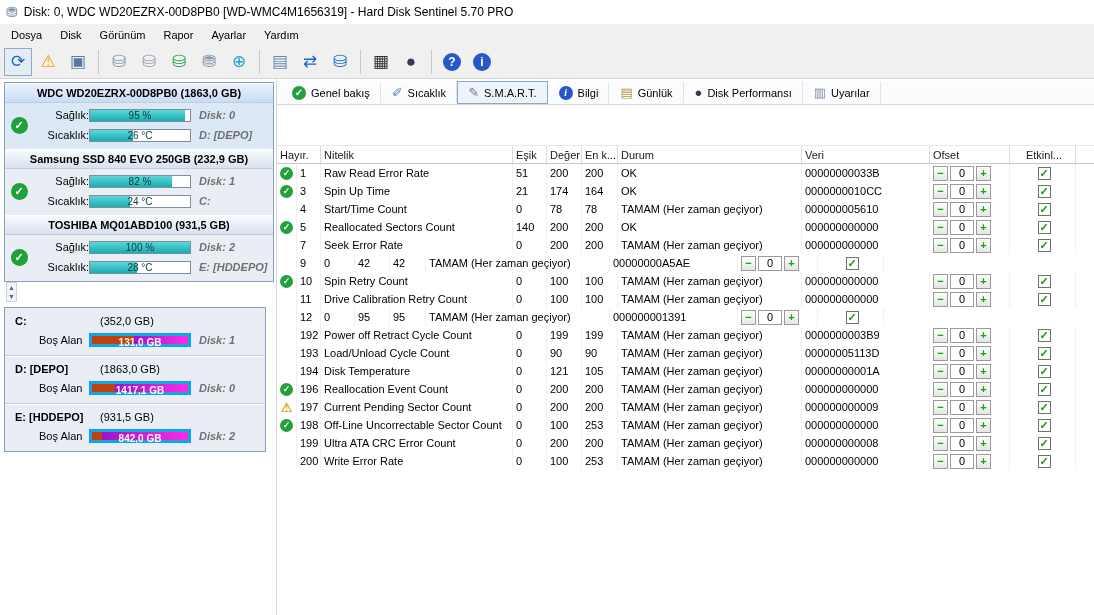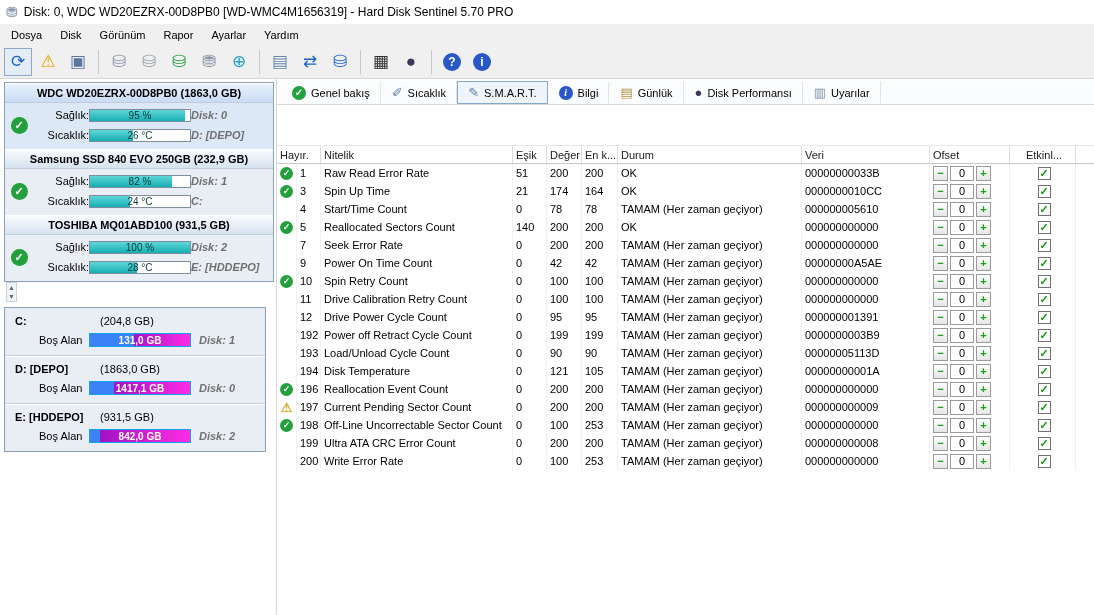--- a/index.html
+++ b/index.html
@@ -25,34 +25,34 @@
   .disks-panel { flex:1; }
   .vscroll { width:11px; margin-left:2px; border:1px solid #c9d2dc; background:#f2f4f7; display:flex; flex-direction:column; justify-content:space-between; align-items:center; font-size:7px; color:#5a6a7a; }
   .vs-arrow { padding:1px 0; }
   .disk-header { height:20px; background:linear-gradient(#f8fbfe,#d7e2ef); border-bottom:1px solid #c0cddc; border-top:1px solid #ffffff; font-weight:bold; display:flex; align-items:center; justify-content:center; }
   .disk-header.selected { background:linear-gradient(#eaf2fc,#c9dcf4); }
   .disk-body { display:flex; padding:2px 0 4px 0; }
   .disk-check { width:28px; display:flex; align-items:center; justify-content:center; }
   .disk-rows { flex:1; }
   .stat-row { height:20px; display:flex; align-items:center; }
   .stat-label { width:56px; text-align:right; }
-  .bar { width:102px; height:13px; border:1px solid #7e8e9e; background:#fff; position:relative; }
+  .bar { width:102px; height:13px; border:1px solid #7e8e9e; background:#fff; position:relative; margin-right:8px; }
   .bar-fill { position:absolute; left:0; top:0; bottom:0; background:linear-gradient(180deg,#5fd6d8,#17aeb2); }
   .bar-text { position:absolute; inset:0; text-align:center; font-size:10px; line-height:12px; color:#083a3a; }
   .stat-right { flex:1; color:#707070; font-style:italic;font-weight:bold; }
 
   .parts-panel { margin-top:5px; width:262px; }
   .part-block { padding:3px 0 5px 0; }
   .part-block + .part-block { border-top:1px solid #c0ccd8; box-shadow:0 1px 0 #fff inset; }
   .part-row1 { height:19px; display:flex; align-items:center; }
   .part-name { width:95px; padding-left:10px; font-weight:bold; }
   .part-size {  }
   .part-row2 { height:20px; display:flex; align-items:center; }
   .free-label { width:50px; margin-left:34px; }
-  .free-bar { position:relative; width:102px; height:14px; background:#3b82f6; border:1px solid #0ea5e9; margin-right:8px; }
+  .free-bar { position:relative; width:102px; height:14px; background:#c2410c; border:3px solid #0ea5e9; margin-right:8px; }
   .free-fill { position:absolute; right:0; top:0; bottom:0; background:linear-gradient(90deg,#a312c6,#ff2ce4); }
   .free-text { position:absolute; inset:0; color:#fff; font-weight:bold; font-size:10px; line-height:13px; text-align:center; }
 
   
   .content { flex:1; display:flex; flex-direction:column; border-left:1px solid #d8d8d8; padding-top:2px; }
   .tabbar { height:24px; display:flex; align-items:center; background:#fbfcfd; border-bottom:1px solid #d8d8d8; padding-left:4px; }
   .tab { display:flex; align-items:center; gap:5px; padding:3px 10px; border:1px solid transparent; border-right:1px solid #e4e4e4; cursor:default; }
   .tab.selected { border:1px solid #88a8c8; background:#eef4fa; }
   .ic-circle-green, .ic-circle-blue { width:14px; height:14px; border-radius:50%; color:#fff; font-size:10px; font-weight:bold; display:flex; align-items:center; justify-content:center; }
   .ic-circle-green { background:#22a03c; }
@@ -244,21 +244,21 @@
         <span class="vs-arrow">▲</span>
         <span class="vs-arrow">▼</span>
       </div>
     </div>
 
     <div class="panel parts-panel">
 
       <div class="part-block">
         <div class="part-row1">
           <span class="part-name">C:</span>
-          <span class="part-size">(204,8 GB)</span>
+          <span class="part-size">(352,0 GB)</span>
         </div>
         <div class="part-row2">
           <span class="free-label">Boş Alan</span>
           <span class="free-bar">
               <span class="free-fill" style="width: 56%;"></span>
               <span class="free-text">131,0 GB</span>
             </span>
           <span class="stat-right">Disk: 1</span>
         </div>
       </div>
@@ -438,21 +438,20 @@
       <button class="ofs-btn">+</button>
     </span>
     <span class="col-chk">
       <span class="checkbox">✓</span>
     </span>
   </div>
 
   <div class="trow">
     <span class="col-no-ic"></span>
     <span class="col-no">9</span>
-    <span class="col-name">Power On Time Count</span>
     <span class="col-esik">0</span>
     <span class="col-deger">42</span>
     <span class="col-enk">42</span>
     <span class="col-durum">TAMAM (Her zaman geçiyor)</span>
     <span class="col-veri">00000000A5AE</span>
     <span class="col-ofset">
       <button class="ofs-btn">−</button>
       <span class="ofs-val">0</span>
       <button class="ofs-btn">+</button>
     </span>
@@ -497,21 +496,20 @@
       <button class="ofs-btn">+</button>
     </span>
     <span class="col-chk">
       <span class="checkbox">✓</span>
     </span>
   </div>
 
   <div class="trow">
     <span class="col-no-ic"></span>
     <span class="col-no">12</span>
-    <span class="col-name">Drive Power Cycle Count</span>
     <span class="col-esik">0</span>
     <span class="col-deger">95</span>
     <span class="col-enk">95</span>
     <span class="col-durum">TAMAM (Her zaman geçiyor)</span>
     <span class="col-veri">000000001391</span>
     <span class="col-ofset">
       <button class="ofs-btn">−</button>
       <span class="ofs-val">0</span>
       <button class="ofs-btn">+</button>
     </span>

